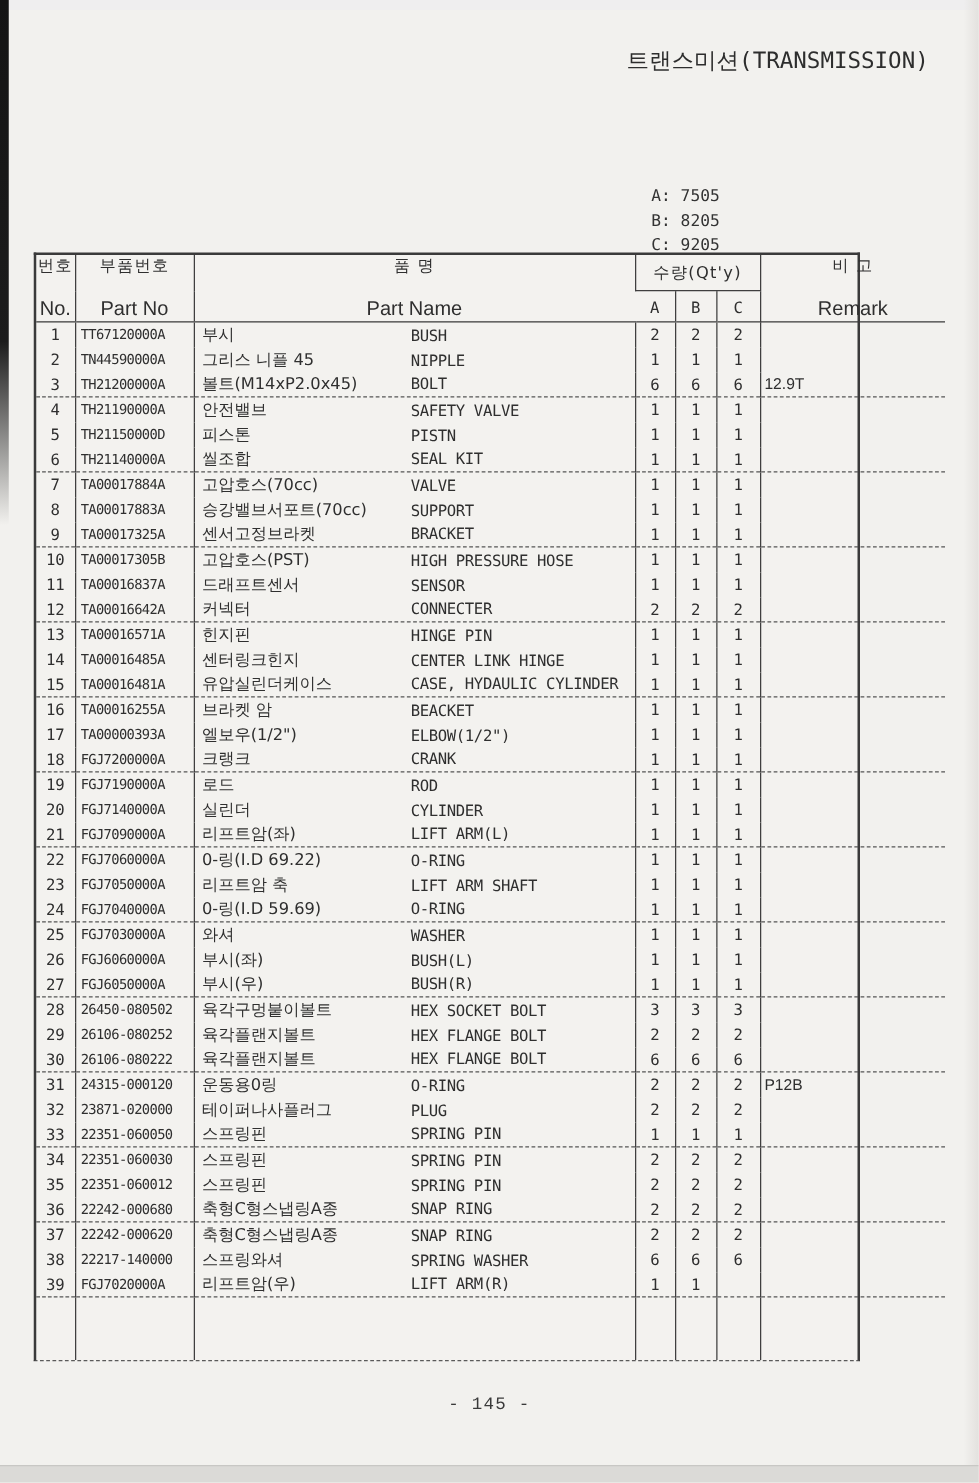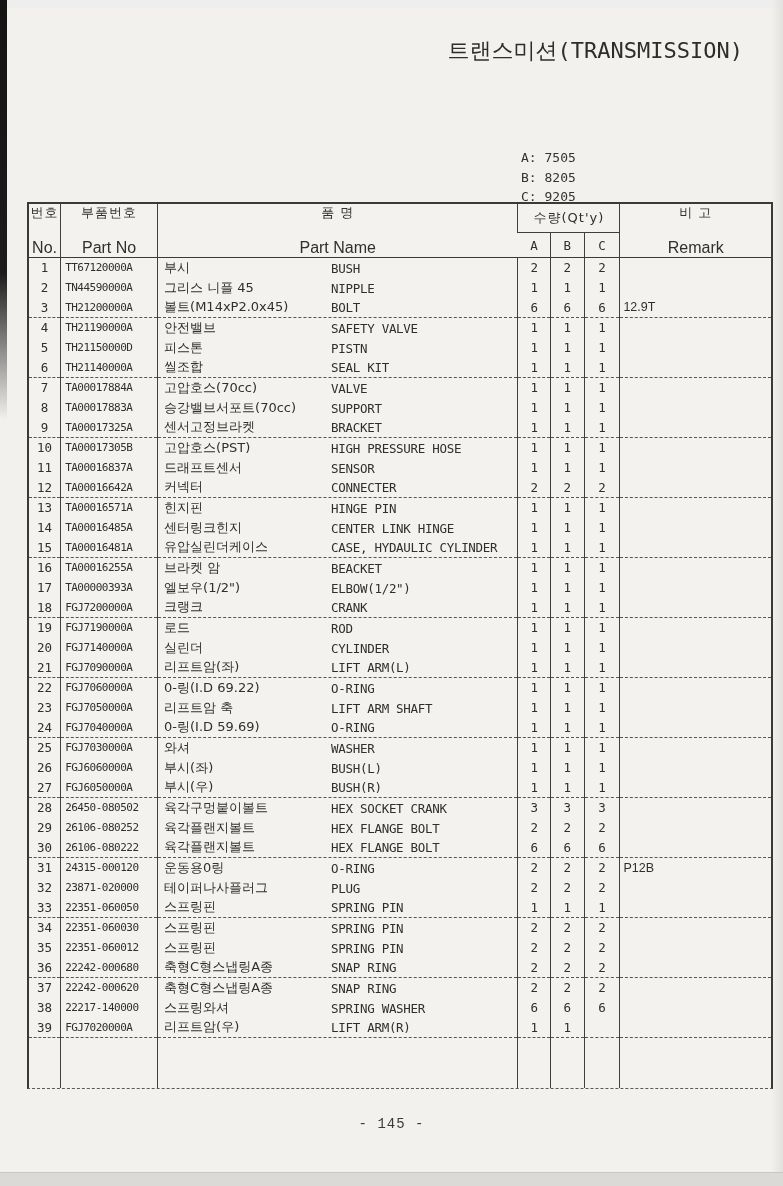--- a/index.html
+++ b/index.html
@@ -11,38 +11,38 @@
   
   .edge-left-black { position:absolute; left:0; top:0; width:7px; height:420px;
     background:linear-gradient(to bottom,#141414 0%,#1c1c1c 65%,rgba(20,20,20,0) 100%); }
   .edge-bottom { position:absolute; left:0; right:0; bottom:0; height:13px;
     background:#dbdad7; border-top:1px solid #c8c7c4; }
   .edge-right { position:absolute; right:0; top:0; bottom:0; width:12px;
     background:linear-gradient(to right, rgba(220,218,214,0), #e3e1de); }
   .edge-top { position:absolute; left:0; right:0; top:0; height:8px; background:#edecf0; opacity:.6; }
 
   .header-right {
-    position:absolute; top:36px; right:40px; font-size:22px; color:#2d2d2d;
+    position:absolute; top:36px; right:40px; font-size:18px; color:#2d2d2d;
     font-family:"DejaVu Sans Mono","DejaVu Sans",sans-serif; letter-spacing:0;
   }
   .title-bar {
     position:absolute; left:24px; top:62px; width:724px; height:50px;
     background:#c7c7c7; display:flex; align-items:center; box-sizing:border-box;
     padding-left:12px;
   }
   .title-bar .title { font-size:28px; color:#2c2c2c; letter-spacing:-0.5px; white-space:nowrap; }
 
   .legend {
     position:absolute; left:521px; top:148px;
     font-family:"DejaVu Sans Mono","DejaVu Sans",sans-serif;
     font-size:13px; line-height:19.5px; color:#333;
   }
 
   .table-wrap {
-    position:absolute; left:27px; top:202px; width:746px;
+    position:absolute; left:27px; top:202px; width:661px;
     border:2px solid #3a3a3a; border-bottom:1px dashed #5a5a5a;
     background:#f3f2ef; box-sizing:border-box;
   }
   table { width:100%; border-collapse:collapse; table-layout:fixed; }
   td, th { padding:0; overflow:hidden; white-space:nowrap; }
   td + td, th + th { border-left:1px solid #3f3f3f; }
   thead th { font-weight:normal; text-align:center; vertical-align:middle; }
   thead th .ko { font-size:13px; letter-spacing:1px; }
   thead th .en { font-size:16px; font-family:Liberation Sans, sans-serif; letter-spacing:0; margin-top:17px; }
   tr.h1 { height:24px; }
@@ -452,21 +452,21 @@
     <td class="c-q">1</td>
     <td class="c-q">1</td>
     <td class="c-q">1</td>
     <td class="c-rm"></td>
   </tr>
           <tr>
     <td class="c-no">28</td>
     <td class="c-pn">26450-080502</td>
     <td class="c-name">
       <span class="name-ko">육각구멍붙이볼트</span>
-      <span class="name-en">HEX SOCKET CRANK</span>
+      <span class="name-en">HEX SOCKET BOLT</span>
     </td>
     <td class="c-q">3</td>
     <td class="c-q">3</td>
     <td class="c-q">3</td>
     <td class="c-rm"></td>
   </tr>
           <tr>
     <td class="c-no">29</td>
     <td class="c-pn">26106-080252</td>
     <td class="c-name">

